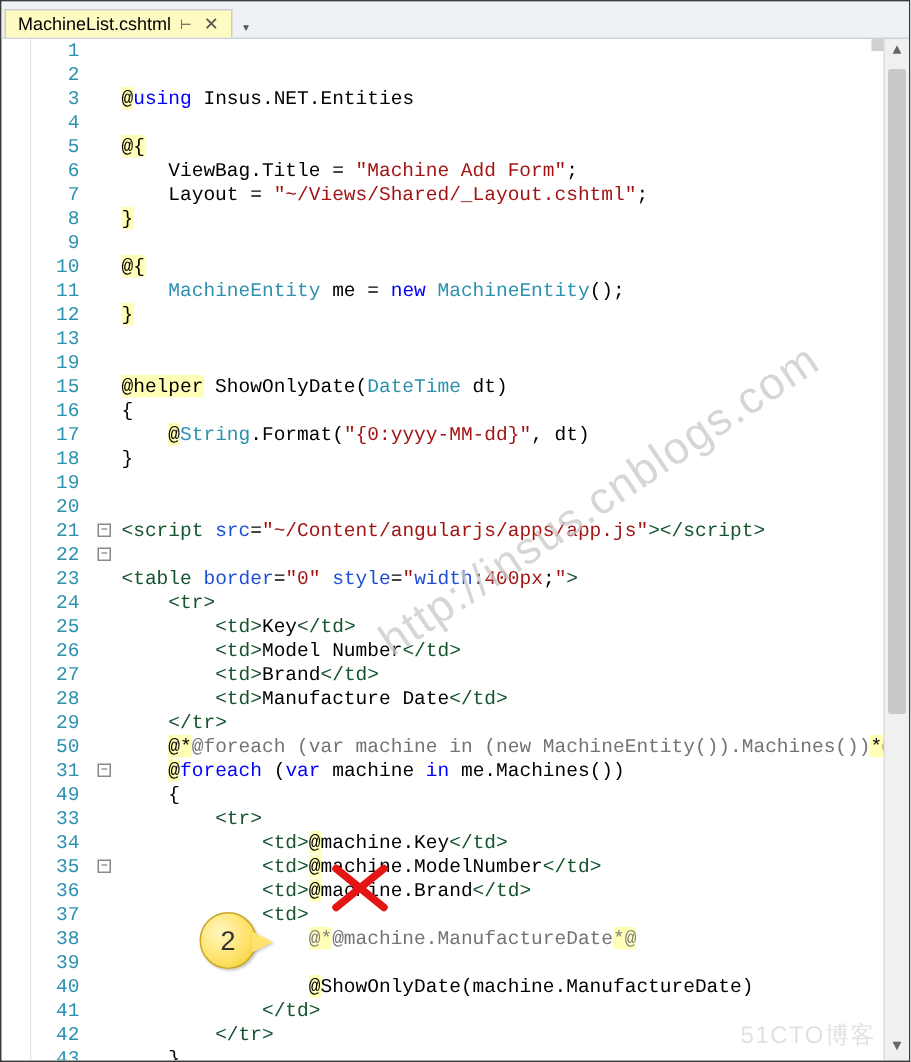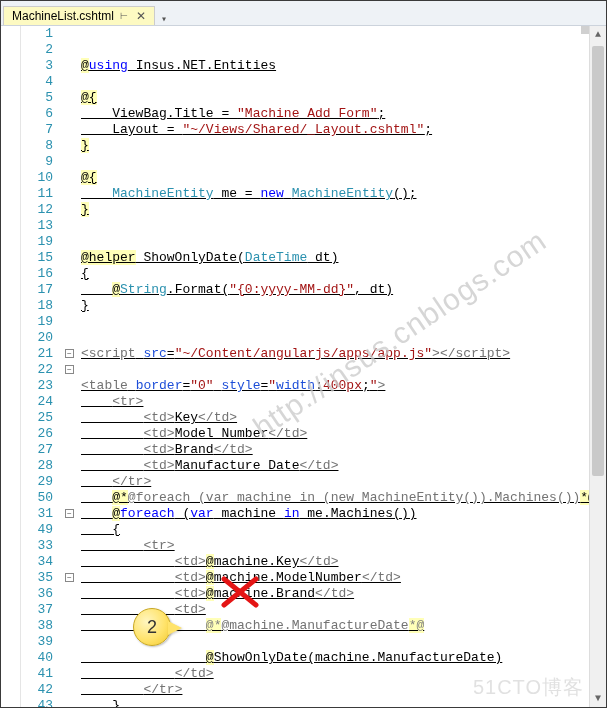--- a/index.html
+++ b/index.html
@@ -10,36 +10,36 @@
   .tab .pin { color:#555; font-size:9px; }
   .tab .x { color:#555; font-size:12px; cursor:pointer; padding:0 2px; }
   .arrow-dn { color:#555; font-size:10px; padding:0 4px; margin-left:2px; }
   .editor { flex:1; display:flex; overflow:hidden; position:relative; }
   .vmargin { width:20px; background:#fff; border-right:1px solid #e5e5e5; }
   .gutter { width:42px; background:#fff; text-align:right; padding-right:10px; color:#2b91af; font-size:13px; line-height:16px; }
   .gutter .ln { height:16px; }
   .outline { width:14px; background:#fff; position:relative; }
   .outline .obox { position:absolute; left:2px; width:9px; height:9px; border:1px solid #888; background:#fff; font-size:8px; line-height:8px; text-align:center; color:#555; cursor:pointer; }
   .code { flex:1; background:#fff; position:relative; line-height:16px; white-space:pre; overflow:hidden; }
-  .row { height:16px; position:relative; padding-left:4px;text-decoration:underline; }
+  .row { height:16px; position:relative; padding-left:4px; }
   .chg { border-left:4px solid #6cc04a; margin-left:-4px; padding-left:4px; }
   .bg-yel { background:#ffffb8; }
   .c-kw { color:#0000ff; }
   .c-type { color:#2b91af; }
   .c-str { color:#a31515; }
-  .c-tag { color:#737373; }
+  .c-tag { color:#14532d; }
   .c-attr { color:#1d4ed8; }
   .c-grn { color:#737373; }
   .c-gray { color:#808080; }
   .callout { position:absolute; width:38px; height:38px; background:radial-gradient(circle at 35% 35%, #fff6c0, #ffe36b 55%, #f3c92c); border:1px solid #c8a722; border-radius:50%; display:flex; align-items:center; justify-content:center; font-family:'Segoe UI',Arial,sans-serif; font-size:18px; font-weight:500; color:#333; box-shadow:1px 1px 2px rgba(0,0,0,.25); }
   .callout::after { content:""; position:absolute; right:-12px; top:12px; width:0; height:0; border-left:14px solid #ffe36b; border-top:7px solid transparent; border-bottom:7px solid transparent; filter:drop-shadow(1px 1px 1px rgba(0,0,0,.2)); }
   .redx { position:absolute; pointer-events:none; }
   .redx line { stroke:#e41515; stroke-width:5; stroke-linecap:round; }
   .watermark { position:absolute; color:#c9c9c9; font-family:Arial,sans-serif; font-size:30px; font-weight:500; transform:rotate(-34deg); pointer-events:none; opacity:.75; letter-spacing:1px; }
-  .watermark.w2 { transform:none; font-size:20px; opacity:.55; }
+  .watermark.w2 { transform:none; font-size:16px; opacity:.55; }
   .scrollbar-v { width:17px; background:#f0f0f0; border-left:1px solid #ddd; position:relative; }
   .scrollbar-v .thumb { position:absolute; left:2px; right:2px; top:20px; height:430px; background:#c9c9c9; border-radius:2px; }
   .scrollbar-v .arr { position:absolute; left:0; right:0; height:17px; display:flex; align-items:center; justify-content:center; color:#666; font-size:10px; cursor:pointer; }
   .scrollbar-v .arr.up { top:0; } .scrollbar-v .arr.dn { bottom:0; }
   .splitgrip { position:absolute; top:0; right:17px; width:8px; height:8px; background:#d0d0d0; cursor:ns-resize; }
 </style>
 </head>
 <body>
 
 <div class="window">

